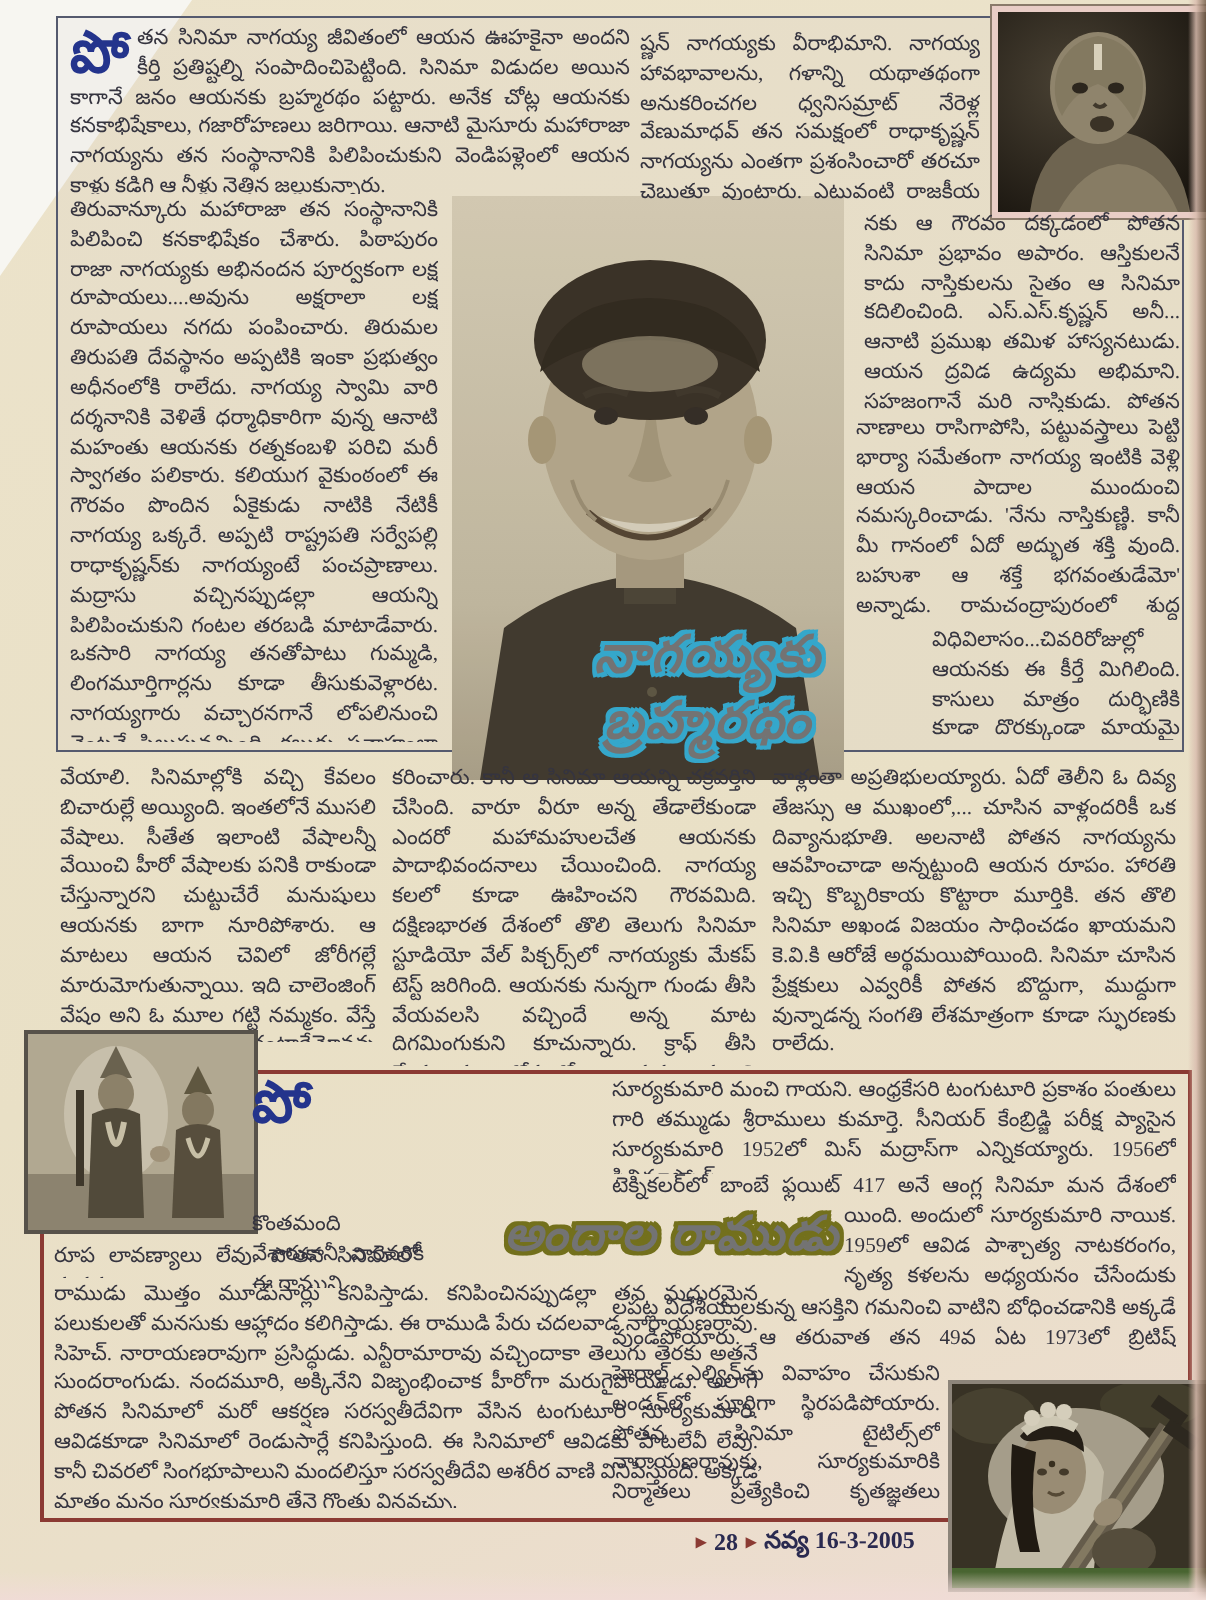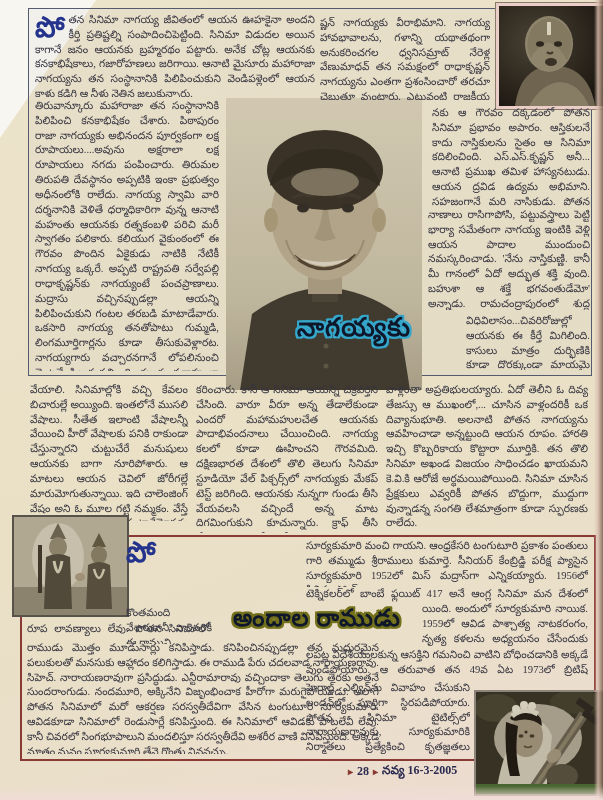--- a/index.html
+++ b/index.html
@@ -5,21 +5,21 @@
   html,body{margin:0;padding:0;background:#f7f6f1;}
   #canvas{position:relative;width:603px;height:800px;overflow:hidden;
           font-family:"Liberation Serif",serif;background:#f7f6f1;}
   #paper{position:absolute;left:0;top:0;width:603px;height:800px;
          background:linear-gradient(160deg,#ece3cb 0%,#e9e0c6 55%,#eadfc9 78%,#eddbd2 100%);
          clip-path:polygon(96px 0,603px 0,603px 800px,0 800px,0 138px);}
   .txt{position:absolute;font-size:10.6px;line-height:1.40;color:#35343f;
        text-align:justify;overflow:hidden;word-break:break-word;}
   .dc{float:left;font-size:29px;line-height:.85;font-weight:bold;color:#24348c;margin:2px 4px 0 0;}
   .box{position:absolute;}
-  .h-yellow{position:absolute;font-weight:bold;color:#0f172a;text-align:center;letter-spacing:1px;}
+  .h-yellow{position:absolute;font-weight:bold;color:#737373;text-align:center;letter-spacing:1px;font-style:italic;}
   .stroke-cyan{text-shadow:-2px -2px 0 #35a7cb,2px -2px 0 #35a7cb,-2px 2px 0 #35a7cb,2px 2px 0 #35a7cb,
     -2px 0 0 #35a7cb,2px 0 0 #35a7cb,0 -2px 0 #35a7cb,0 2px 0 #35a7cb;}
   .stroke-olive{text-shadow:-2px -2px 0 #73701c,2px -2px 0 #73701c,-2px 2px 0 #73701c,2px 2px 0 #73701c,
     -2px 0 0 #73701c,2px 0 0 #73701c,0 -2px 0 #73701c,0 2px 0 #73701c;}
   .photo{position:absolute;overflow:hidden;}
   #footer{position:absolute;left:348px;top:762px;width:160px;height:18px;
           display:flex;align-items:center;gap:4px;font-size:12px;color:#2a2a50;font-weight:bold;}
   .mk{color:#8b3a33;font-size:10px;}
   #right-edge{position:absolute;right:0;top:0;width:9px;height:800px;
               background:linear-gradient(to right,rgba(0,0,0,0),#d9bcae 45%,#77604c 100%);opacity:.85;}
@@ -85,20 +85,21 @@
       <rect x="48" y="16" width="4" height="13" fill="#d8d0ba"></rect>
       <ellipse cx="41" cy="38" rx="4" ry="2.8" fill="#2c261d"></ellipse>
       <ellipse cx="59" cy="38" rx="4" ry="2.8" fill="#2c261d"></ellipse>
       <path d="M48,46 q3,3 6,0" stroke="#40382b" stroke-width="2" fill="none"></path>
       <ellipse cx="52" cy="56" rx="6" ry="4" fill="#3a3226"></ellipse>
     </svg>
   </div>
 
   <div class="h-yellow stroke-cyan" style="left:246px;top:312px;width:216px;font-size:26px;line-height:1.25;">
     <div>నాగయ్యకు</div>
+    <div>బ్రహ్మరథం</div>
   </div>
 
   <div class="txt" style="left:35px;top:13px;width:280px;height:84px;">
     <span class="dc">పో</span><span>తన సినిమా నాగయ్య జీవితంలో ఆయన ఊహకైనా అందని కీర్తి ప్రతిష్టల్ని సంపాదించిపెట్టింది. సినిమా విడుదల అయిన కాగానే జనం ఆయనకు బ్రహ్మరథం పట్టారు. అనేక చోట్ల ఆయనకు కనకాభిషేకాలు, గజారోహణలు జరిగాయి. ఆనాటి మైసూరు మహారాజా నాగయ్యను తన సంస్థానానికి పిలిపించుకుని వెండిపళ్లెంలో ఆయన కాళ్లు కడిగి ఆ నీళ్లు నెత్తిన జల్లుకున్నారు.</span>
   </div>
   <div class="txt" style="left:320px;top:16px;width:170px;height:84px;"><span>ష్ణన్ నాగయ్యకు వీరాభిమాని. నాగయ్య హావభావాలను, గళాన్ని యథాతథంగా అనుకరించగల ధ్వనిసమ్రాట్ నేరెళ్ల వేణుమాధవ్ తన సమక్షంలో రాధాకృష్ణన్ నాగయ్యను ఎంతగా ప్రశంసించారో తరచూ చెబుతూ వుంటారు. ఎటువంటి రాజకీయ ప్రమేయాలూ లేకుండా పద్మశ్రీ పురస్కారం పొందిన తొట్టతొలి నటుడు నాగయ్య. ఆయ</span></div>
   <div class="txt" style="left:35px;top:99px;width:184px;height:272px;"><span>తిరువాన్కూరు మహారాజా తన సంస్థానానికి పిలిపించి కనకాభిషేకం చేశారు. పిఠాపురం రాజా నాగయ్యకు అభినందన పూర్వకంగా లక్ష రూపాయలు....అవును అక్షరాలా లక్ష రూపాయలు నగదు పంపించారు. తిరుమల తిరుపతి దేవస్థానం అప్పటికి ఇంకా ప్రభుత్వం అధీనంలోకి రాలేదు. నాగయ్య స్వామి వారి దర్శనానికి వెళితే ధర్మాధికారిగా వున్న ఆనాటి మహంతు ఆయనకు రత్నకంబళి పరిచి మరీ స్వాగతం పలికారు. కలియుగ వైకుంఠంలో ఈ గౌరవం పొందిన ఏకైకుడు నాటికి నేటికీ నాగయ్య ఒక్కరే. అప్పటి రాష్ట్రపతి సర్వేపల్లి రాధాకృష్ణన్‌కు నాగయ్యంటే పంచప్రాణాలు. మద్రాసు వచ్చినప్పుడల్లా ఆయన్ని పిలిపించుకుని గంటల తరబడి మాటాడేవారు. ఒకసారి నాగయ్య తనతోపాటు గుమ్మడి, లింగమూర్తిగార్లను కూడా తీసుకువెళ్లారట. నాగయ్యగారు వచ్చారనగానే లోపలినుంచి వెంటనే పిలుపువచ్చింది. కబుర్లు ప్రవాహంలా సాగిపోతున్నాయి. ఇంతలో ఒక రాజకీయ నాయకుడు వచ్చి రాష్ట్రపతికి పాదాభివందనం చేశాడట. వెంటనే ఆయన 'నా కాళ్లకు మొక్కితే ఏమొస్తుంది, నాగయ్యగారి కాళ్లకు నమస్కరించండి, కాస్త పుణ్యమైనా వస్తుంది' అన్నారట. నాగయ్య సిగ్గుతో ముడుచుకు పోతూ రామ రామ అన్నారట. సర్వేపల్లి రాధాకృ</span></div>
   <div class="txt" style="left:432px;top:106px;width:158px;height:100px;"><span>నకు ఆ గౌరవం దక్కడంలో పోతన సినిమా ప్రభావం అపారం. ఆస్తికులనే కాదు నాస్తికులను సైతం ఆ సినిమా కదిలించింది. ఎస్.ఎస్.కృష్ణన్ అనీ... ఆనాటి ప్రముఖ తమిళ హాస్యనటుడు. ఆయన ద్రవిడ ఉద్యమ అభిమాని. సహజంగానే మరి నాస్తికుడు. పోతన సినిమా విడుదల కాగానే పెద్ద వెండిపళ్లెంలో వెండి</span></div>
   <div class="txt" style="left:428px;top:208px;width:162px;height:102px;"><span>నాణాలు రాసిగాపోసి, పట్టువస్త్రాలు పెట్టి భార్యా సమేతంగా నాగయ్య ఇంటికి వెళ్లి ఆయన పాదాల ముందుంచి నమస్కరించాడు. 'నేను నాస్తికుణ్ణి. కానీ మీ గానంలో ఏదో అద్భుత శక్తి వుంది. బహుశా ఆ శక్తే భగవంతుడేమో' అన్నాడు. రామచంద్రాపురంలో శుద్ధ శ్రోత్రియ బ్రాహ్మణులు పూర్ణకుంభంతో స్వాగతం పలికి వేదపఠనంతో సన్మానం చేస్తుంటే పాపం ఈ సినిమా పోతన కళ్ల నీటి చెలమలే అయ్యాయి.</span></div>
   <div class="txt" style="left:466px;top:314px;width:124px;height:56px;"><span>విధివిలాసం...చివరిరోజుల్లో ఆయనకు ఈ కీర్తే మిగిలింది. కాసులు మాత్రం దుర్భిణికి కూడా దొరక్కుండా మాయమై పోయాయి...</span></div>
@@ -121,21 +122,21 @@
       <rect x="24" y="28" width="4" height="48" fill="#3a3428"></rect>
       <path d="M78,30 L85,16 L92,30 Z" fill="#5e563f"></path>
       <ellipse cx="85" cy="38" rx="8" ry="9" fill="#857a62"></ellipse>
       <path d="M74,48 Q85,42 96,48 L98,92 L72,92 Z" fill="#554d3c"></path>
       <path d="M80,52 Q85,70 90,52" stroke="#cfc7ae" stroke-width="2.5" fill="none"></path>
       <ellipse cx="66" cy="60" rx="5" ry="4" fill="#a3957c"></ellipse>
       <rect width="113" height="98" fill="#6e6450" opacity="0.08"></rect>
     </svg>
   </div>
 
-  <div class="h-yellow stroke-olive" style="left:214px;top:604px;width:206px;font-size:24px;line-height:1.2;">
+  <div class="h-yellow stroke-olive" style="left:214px;top:604px;width:206px;font-size:24px;line-height:1.2;text-align:right;">
     <span>అందాల రాముడు</span>
   </div>
 
   <div class="txt" style="left:126px;top:538px;width:252px;height:64px;">
     <span class="dc">పో</span>
   </div>
   <div class="txt" style="left:126px;top:606px;width:86px;height:38px;"><span>కొంతమంది వేశారుకానీ వారెవరికీ ఈ రాముని</span></div>
   <div class="txt" style="left:27px;top:622px;width:182px;height:17px;"><span>రూప లావణ్యాలు లేవు. పోతన సినిమాలో మనకు</span></div>
   <div class="txt" style="left:27px;top:641px;width:352px;height:113px;"><span>రాముడు మొత్తం మూడుసార్లు కనిపిస్తాడు. కనిపించినప్పుడల్లా తన మధురమైన పలుకులతో మనసుకు ఆహ్లాదం కలిగిస్తాడు. ఈ రాముడి పేరు చదలవాడ నారాయణరావు. సిహెచ్. నారాయణరావుగా ప్రసిద్ధుడు. ఎన్టీరామారావు వచ్చిందాకా తెలుగు తెరకు అతనే సుందరాంగుడు. నందమూరి, అక్కినేని విజృంభించాక హీరోగా మరుగైపోయాడు. అలాగే పోతన సినిమాలో మరో ఆకర్షణ సరస్వతీదేవిగా వేసిన టంగుటూరి సూర్యకుమారి. ఆవిడకూడా సినిమాలో రెండుసార్లే కనిపిస్తుంది. ఈ సినిమాలో ఆవిడకు పాటలేవీ లేవు. కానీ చివరలో సింగభూపాలుని మందలిస్తూ సరస్వతీదేవి అశరీర వాణి వినిపిస్తుంది. అక్కడ మాత్రం మనం సూర్యకుమారి తేనె గొంతు వినవచ్చు.</span></div>
   <div class="txt" style="left:306px;top:539px;width:282px;height:48px;"><span>సూర్యకుమారి మంచి గాయని. ఆంధ్రకేసరి టంగుటూరి ప్రకాశం పంతులు గారి తమ్ముడు శ్రీరాములు కుమార్తె. సీనియర్ కేంబ్రిడ్జి పరీక్ష ప్యాసైన సూర్యకుమారి 1952లో మిస్ మద్రాస్‌గా ఎన్నికయ్యారు. 1956లో సినిమాస్కోప్</span></div>

